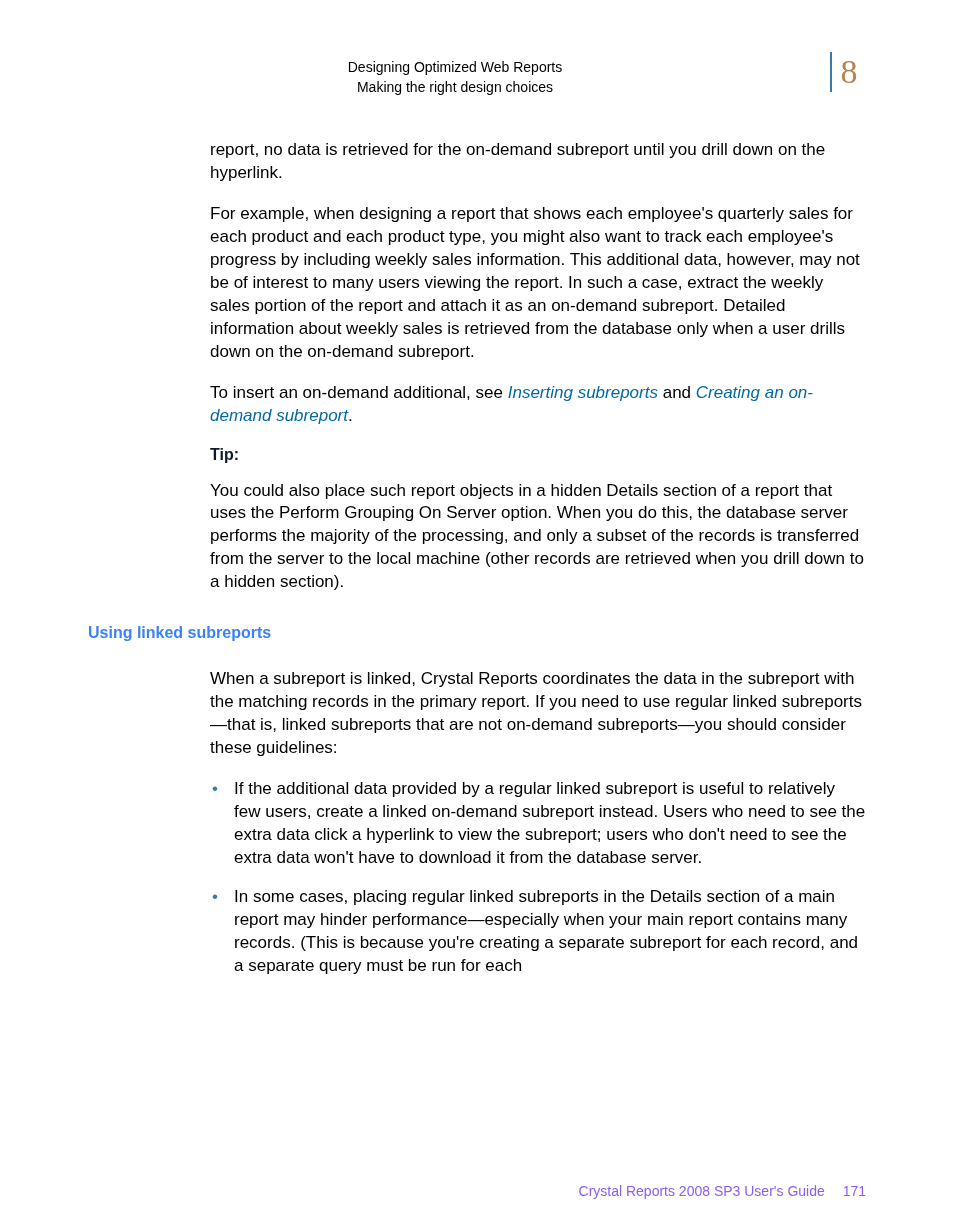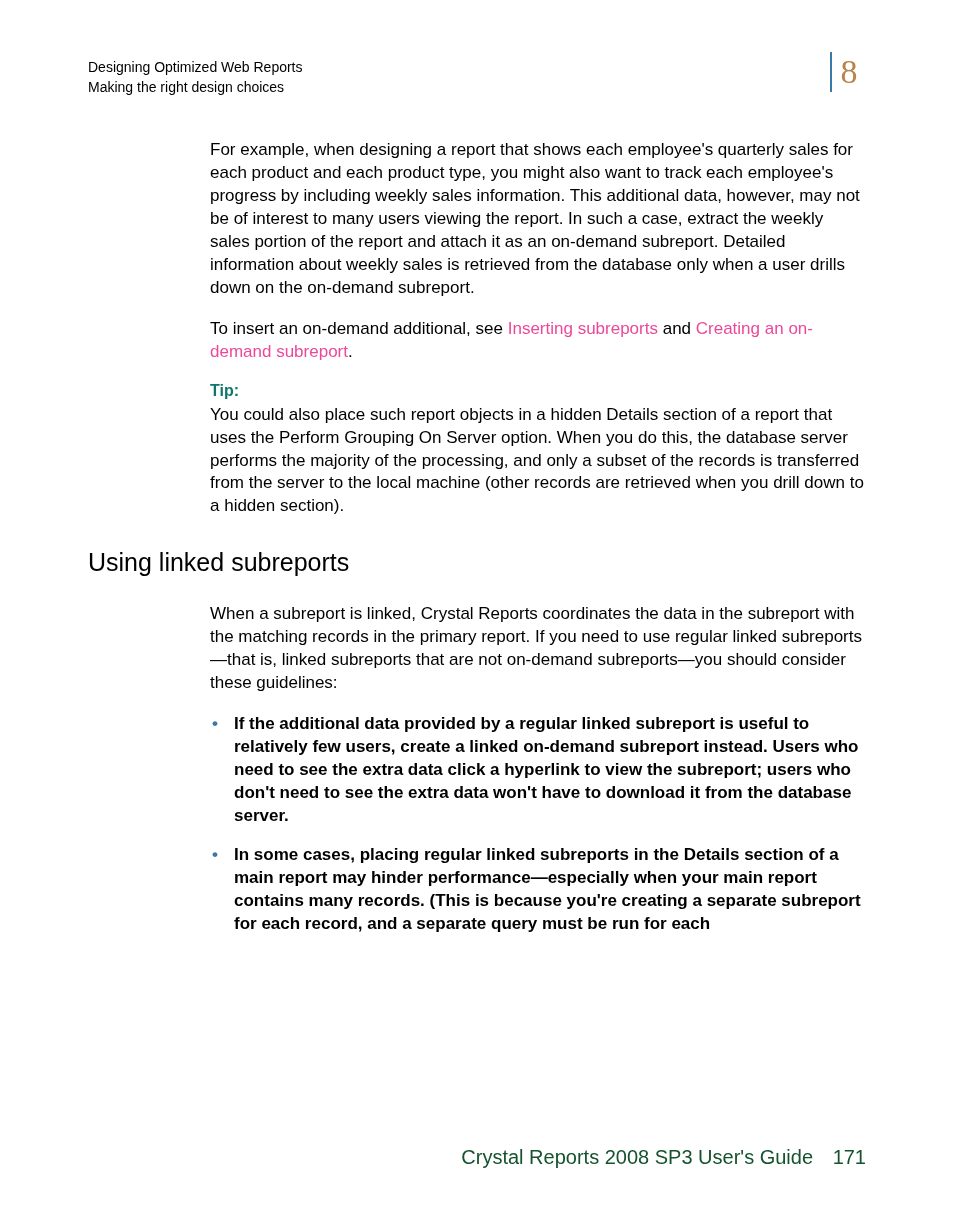--- a/index.html
+++ b/index.html
@@ -8,21 +8,21 @@
     height: 1227px;
     background: #ffffff;
     font-family: Arial, Helvetica, sans-serif;
     color: #000000;
     position: relative;
   }
   .page {
     padding: 58px 88px 0 88px;
   }
   .header {
-    text-align: left;
+    text-align: center;
     margin-bottom: 42px;
     position: relative;
     padding-right: 44px;
   }
   .header-title {
     font-size: 14px;
     line-height: 1.4;
   }
   .header-subtitle {
     font-size: 14px;
@@ -48,81 +48,82 @@
   .content {
     margin-left: 122px;
   }
   .para {
     font-size: 17px;
     line-height: 1.35;
     margin-bottom: 18px;
     color: #000;
   }
   .link {
-    color: #ec4899;
+    color: #0369a1;
+    font-style: italic;
   }
   .tip-label {
-    color: #0f766e;
+    color: #0f172a;
     font-weight: bold;
     font-size: 16px;
-    margin-bottom: 4px;
+    margin-bottom: 16px;
   }
   .h2 {
-    color: #000000;
-    font-size: 25px;
-    font-weight: normal;
+    color: #3b82f6;
+    font-size: 16px;
+    font-weight: bold;
     margin-left: 0;
     margin-top: 30px;
     margin-bottom: 26px;
   }
   .bullet-list {
     list-style: none;
     padding: 0;
   }
   .bullet-item {
     font-size: 17px;
     line-height: 1.35;
     margin-bottom: 16px;
     padding-left: 24px;
     position: relative;
-    font-weight: bold;
   }
   .bullet-item::before {
     content: "•";
     position: absolute;
     left: 2px;
     top: 0;
     color: #3a7aa8;
     font-size: 17px;
   }
   .footer {
     position: absolute;
-    bottom: 58px;
+    bottom: 28px;
     right: 88px;
-    font-size: 20px;
-    color: #14532d;
+    font-size: 14px;
+    color: #8b5cf6;
   }
   .footer-page {
     margin-left: 14px;
   }
 </style>
 </head>
 <body>
 
 <div class="page">
 
   <div class="header">
     <div class="header-title">Designing Optimized Web Reports</div>
     <div class="header-subtitle">Making the right design choices</div>
     <div class="chapter-badge">
       <span class="chapter-number">8</span>
     </div>
   </div>
 
   <div class="content">
+    <p class="para">report, no data is retrieved for the on-demand subreport until you drill down on the hyperlink.</p>
     <p class="para">For example, when designing a report that shows each employee's quarterly sales for each product and each product type, you might also want to track each employee's progress by including weekly sales information. This additional data, however, may not be of interest to many users viewing the report. In such a case, extract the weekly sales portion of the report and attach it as an on-demand subreport. Detailed information about weekly sales is retrieved from the database only when a user drills down on the on-demand subreport.</p>
     <p class="para">
       <span>To insert an on-demand additional, see </span><span class="link">Inserting subreports</span><span> and </span><span class="link">Creating an on-demand subreport</span><span>.</span>
     </p>
     <div class="tip-label">Tip:</div>
     <p class="para">You could also place such report objects in a hidden Details section of a report that uses the Perform Grouping On Server option. When you do this, the database server performs the majority of the processing, and only a subset of the records is transferred from the server to the local machine (other records are retrieved when you drill down to a hidden section).</p>
   </div>
 
   <h2 class="h2">Using linked subreports</h2>
 

